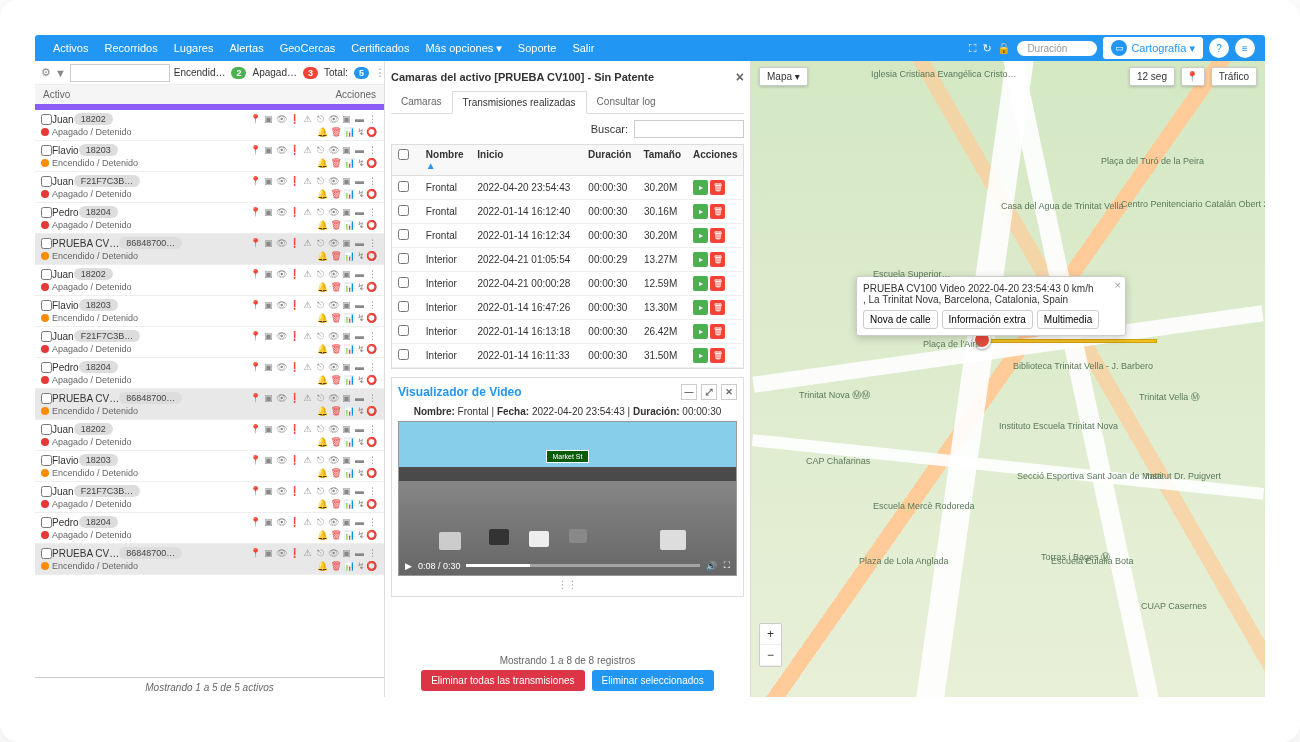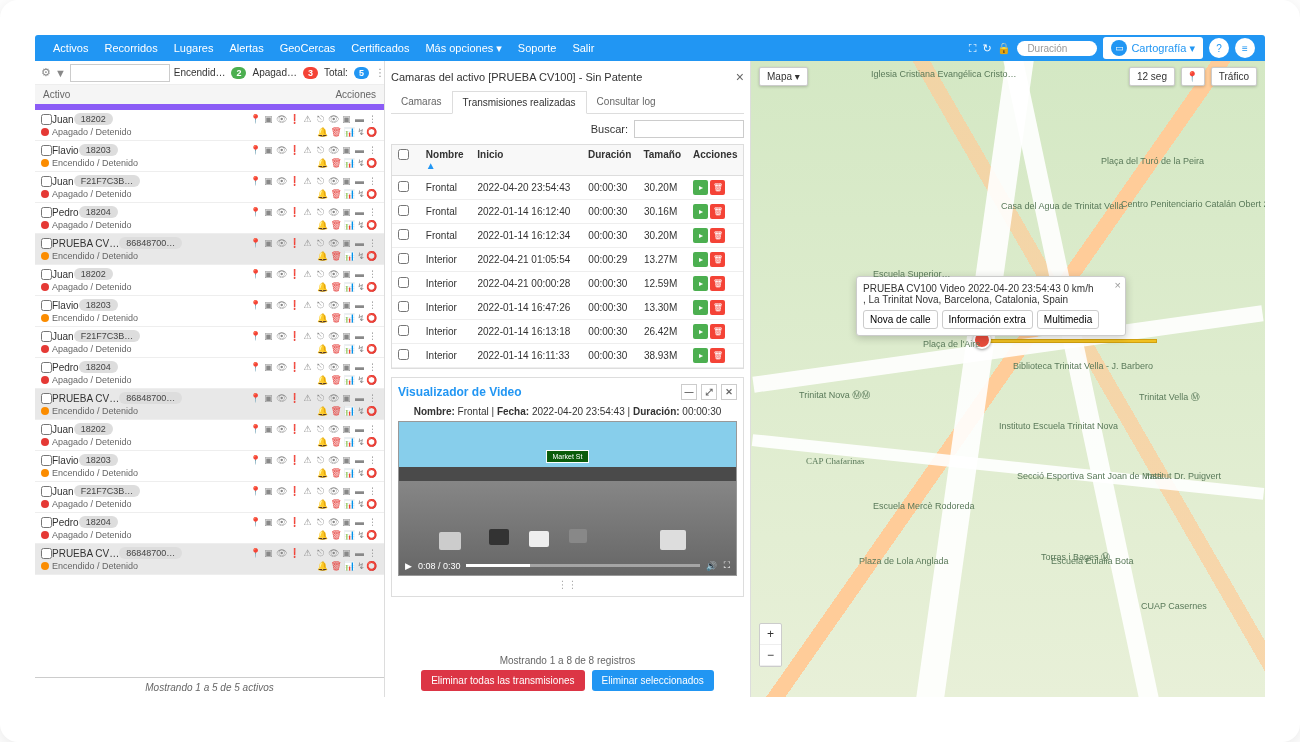--- a/index.html
+++ b/index.html
@@ -29,21 +29,21 @@
 .asset-r1 .nm{font-size:10px}
 .asset-r1 .tag{background:#ddd;border-radius:8px;padding:1px 7px;font-size:9px;color:#444}
 .icons{margin-left:auto;display:flex;gap:2px;color:#888;font-size:9px}
 .icons span{width:11px;text-align:center}
 .asset-r2{display:flex;align-items:center;gap:3px;margin-top:2px}
 .dot{width:8px;height:8px;border-radius:50%}
 .asset-r2 .st{font-size:9px;color:#666}
 .icons2{margin-left:auto;display:flex;gap:2px;font-size:9px}
 .footer-left{border-top:1px solid #ccc;text-align:center;padding:4px;font-size:10px;font-style:italic;color:#666}
 .center{width:366px;border-right:1px solid #ddd;display:flex;flex-direction:column;padding:6px}
-.panel-hd{display:flex;align-items:center;font-weight:normal;font-size:11px;padding:2px 0}
+.panel-hd{display:flex;align-items:center;font-weight:bold;font-size:11px;padding:2px 0}
 .close{margin-left:auto;font-size:14px;cursor:pointer;color:#666}
 .tabs{display:flex;border-bottom:1px solid #ddd;margin-top:4px}
 .tab{padding:5px 10px;font-size:10px;color:#666;cursor:pointer}
 .tab.active{background:#fff;border:1px solid #ddd;border-bottom:1px solid #fff;margin-bottom:-1px;color:#333}
 .srch{display:flex;justify-content:flex-end;align-items:center;gap:6px;padding:6px 0}
 .srch input{border:1px solid #ccc;height:18px;width:110px}
 .tbl{border:1px solid #ddd}
 .tbl-hd{display:flex;background:#f8f8f8;border-bottom:1px solid #ddd;font-size:10px;font-weight:bold}
 .tbl-hd>div,.tbl-row>div{padding:4px 6px}
 .c0{width:28px}.c1{width:52px}.c2{width:112px}.c3{width:56px}.c4{width:50px}.c5{width:56px}
@@ -668,21 +668,21 @@
               <div class="c2">2022-01-14 16:13:18</div>
               <div class="c3">00:00:30</div>
               <div class="c4">26.42M</div>
               <div class="c5"><span class="act-btn bg-green">▸</span><span class="act-btn bg-red">🗑</span></div>
             </div>
             <div class="tbl-row">
               <div class="c0"><input type="checkbox" style=""></div>
               <div class="c1">Interior</div>
               <div class="c2">2022-01-14 16:11:33</div>
               <div class="c3">00:00:30</div>
-              <div class="c4">38.93M</div>
+              <div class="c4">31.50M</div>
               <div class="c5"><span class="act-btn bg-green">▸</span><span class="act-btn bg-red">🗑</span></div>
             </div>
           </div>
       </div>
       <div class="video-box">
         <div class="video-hd">
           <span>Visualizador de Video</span>
           <div class="ctrls">
             <span>—</span>
             <span>⤢</span>
@@ -742,21 +742,21 @@
       <div id="pois">
           <div class="map-poi" style="left: 120px; top: 8px;">Iglesia Cristiana Evangélica Cristo…</div>
           <div class="map-poi" style="left: 350px; top: 95px;">Plaça del Turó de la Peira</div>
           <div class="map-poi" style="left: 250px; top: 140px;">Casa del Agua de Trinitat Vella</div>
           <div class="map-poi" style="left: 370px; top: 138px;">Centro Penitenciario Catalán Obert 2 de…</div>
           <div class="map-poi" style="left: 122px; top: 208px;">Escuela Superior…</div>
           <div class="map-poi" style="left: 172px; top: 278px;">Plaça de l'Aire</div>
           <div class="map-poi" style="left: 262px; top: 300px;">Biblioteca Trinitat Vella - J. Barbero</div>
           <div class="map-poi" style="left: 48px; top: 328px;">Trinitat Nova ⓂⓂ</div>
           <div class="map-poi" style="left: 248px; top: 360px;">Instituto Escuela Trinitat Nova</div>
-          <div class="map-poi" style="left: 55px; top: 395px; font-family: Liberation Serif, serif;">CAP Chafarinas</div>
+          <div class="map-poi" style="left: 55px; top: 395px;">CAP Chafarinas</div>
           <div class="map-poi" style="left: 122px; top: 440px;">Escuela Mercè Rodoreda</div>
           <div class="map-poi" style="left: 290px; top: 490px;">Torras i Bages Ⓜ</div>
           <div class="map-poi" style="left: 108px; top: 495px;">Plaza de Lola Anglada</div>
           <div class="map-poi" style="left: 300px; top: 495px;">Escuela Eulalia Bota</div>
           <div class="map-poi" style="left: 388px; top: 330px;">Trinitat Vella Ⓜ</div>
           <div class="map-poi" style="left: 266px; top: 410px;">Secció Esportiva Sant Joan de Mata</div>
           <div class="map-poi" style="left: 394px; top: 410px;">Institut Dr. Puigvert</div>
           <div class="map-poi" style="left: 390px; top: 540px;">CUAP Casernes</div>
         </div>
       <div class="zoom">

